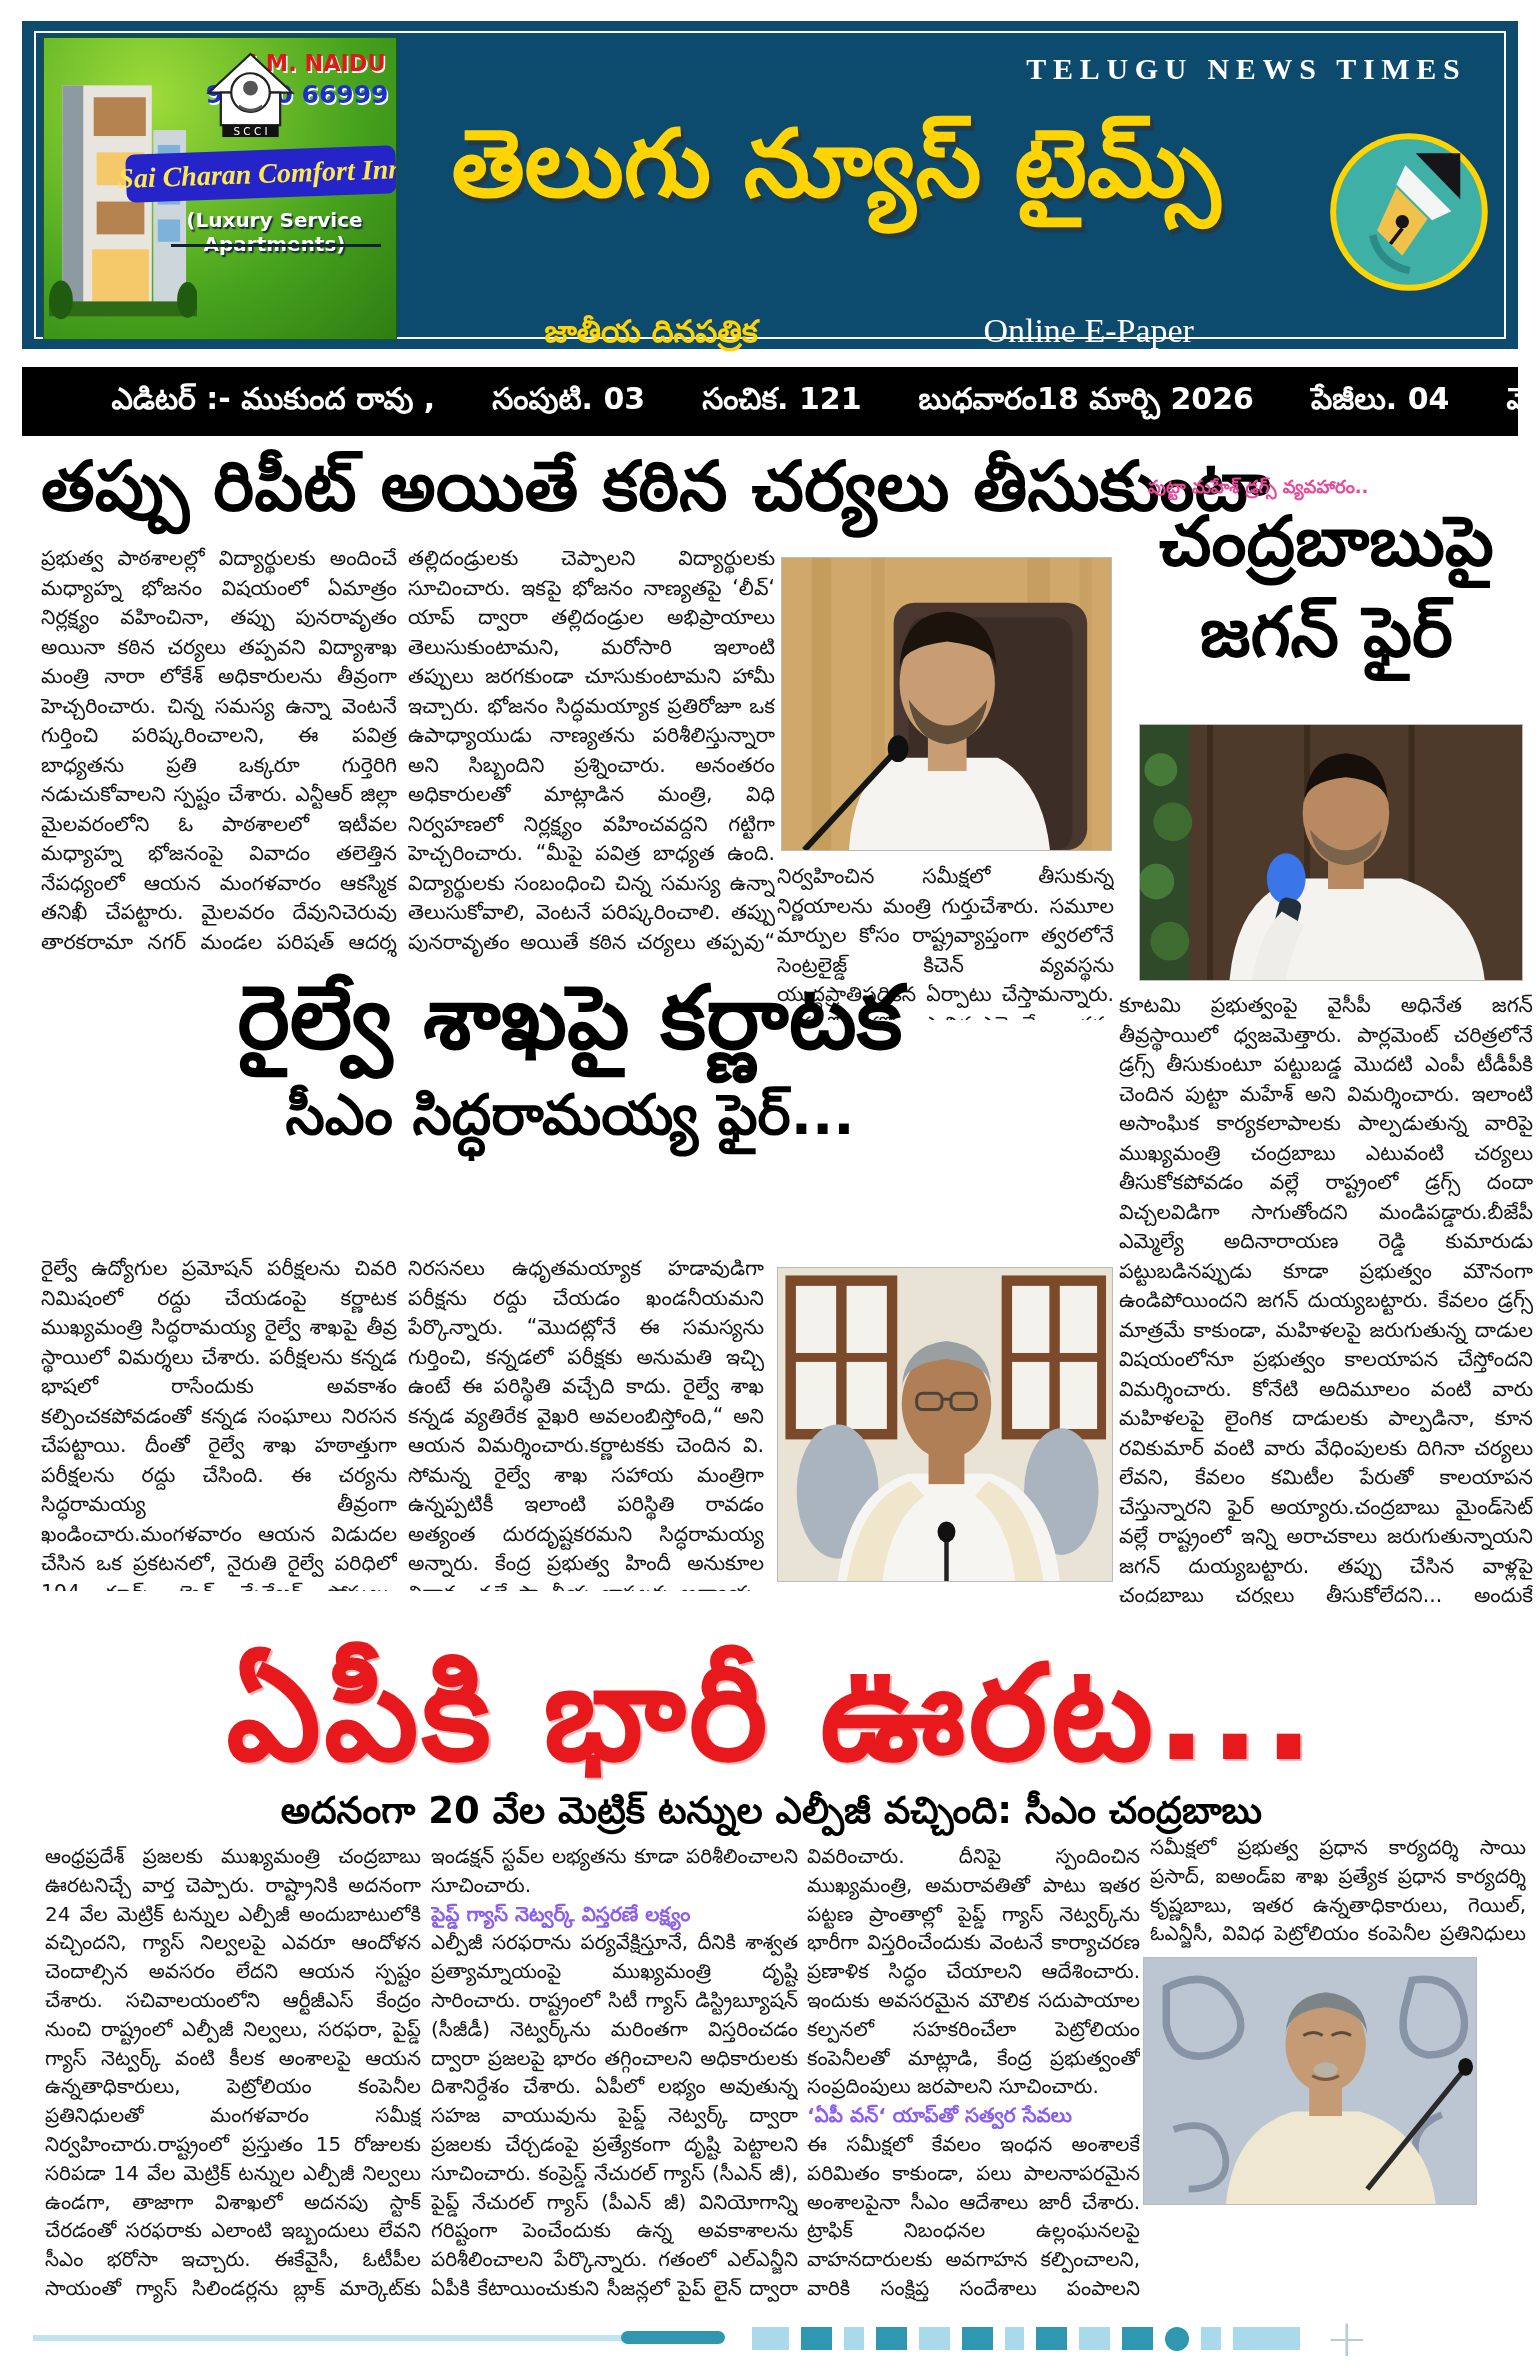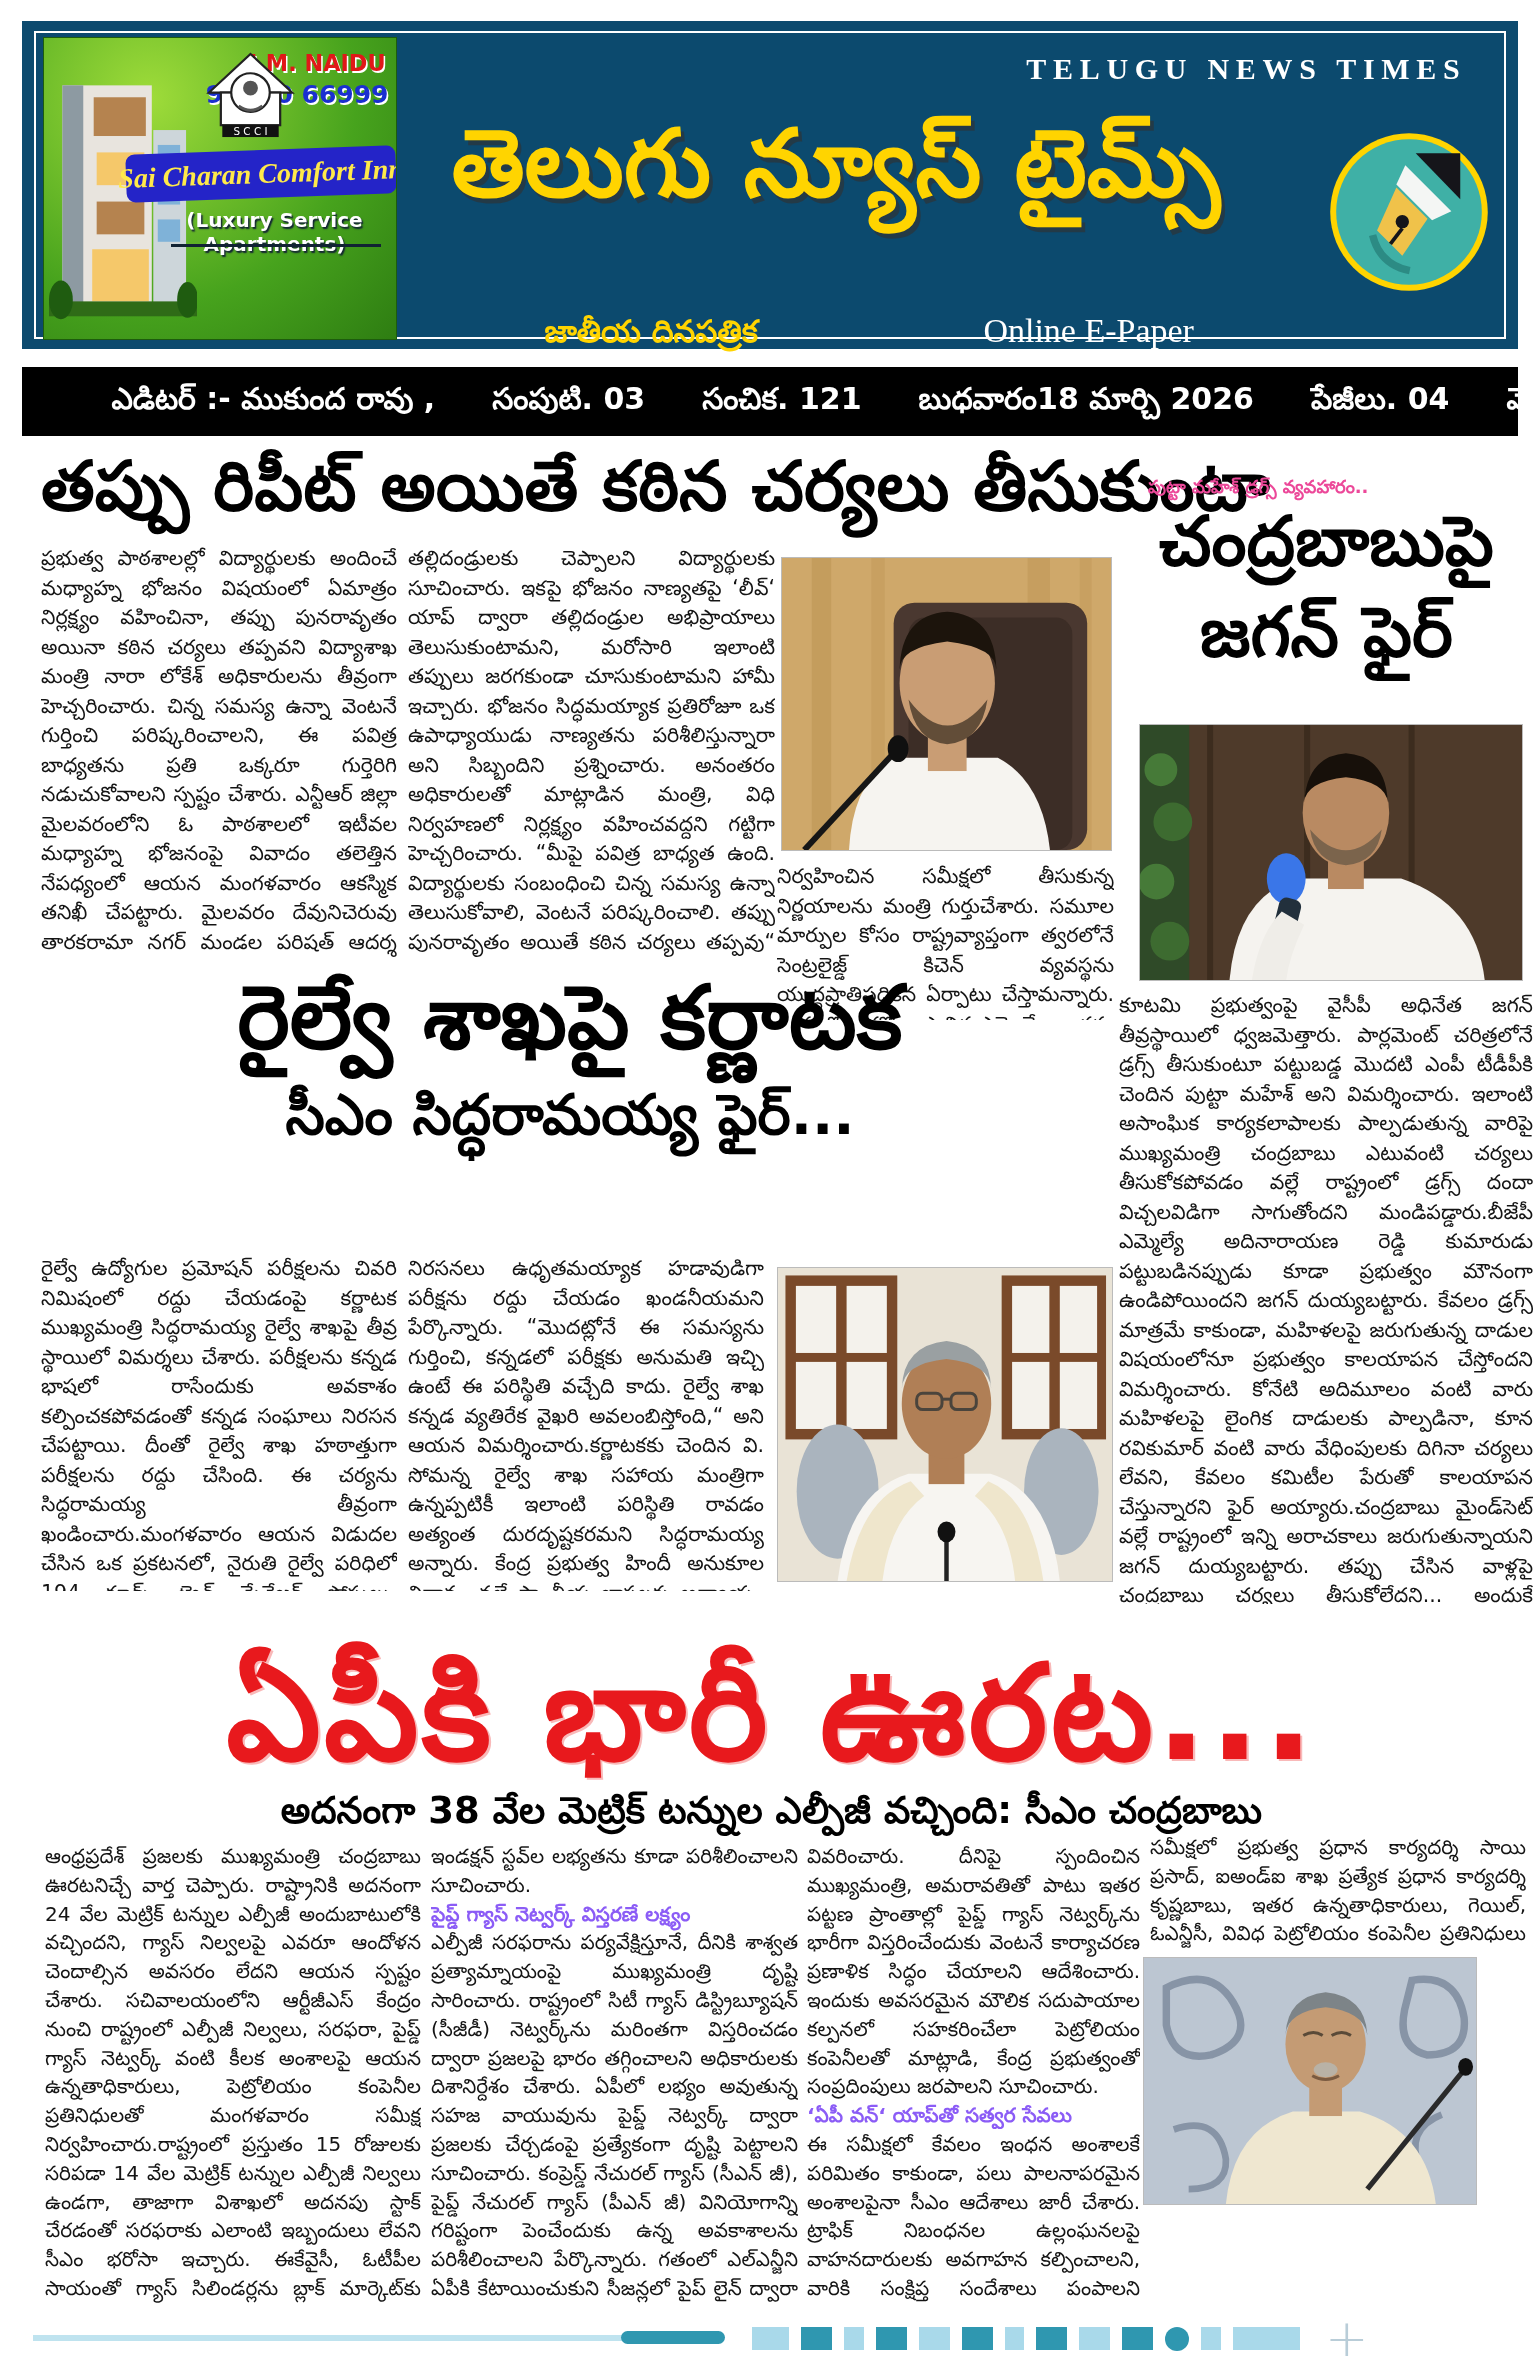--- a/index.html
+++ b/index.html
@@ -217,21 +217,21 @@
       <path d="M166 162 Q168 104 226 98 Q284 104 286 162 Q284 128 226 122 Q168 128 166 162Z" fill="#9aa0a2"></path>
       <rect x="186" y="168" width="34" height="22" rx="8" fill="none" stroke="#4a443c" stroke-width="4"></rect>
       <rect x="232" y="168" width="34" height="22" rx="8" fill="none" stroke="#4a443c" stroke-width="4"></rect>
       <line x1="220" y1="176" x2="232" y2="176" stroke="#4a443c" stroke-width="4"></line>
       <line x1="226" y1="420" x2="226" y2="360" stroke="#222" stroke-width="6"></line>
       <ellipse cx="226" cy="354" rx="12" ry="14" fill="#111"></ellipse>
     </svg>
   </div>
 
   <div class="lpg-head">ఏపీకి భారీ ఊరట...</div>
-  <div class="lpg-sub">అదనంగా 38 వేల మెట్రిక్ టన్నుల ఎల్పీజీ వచ్చింది: సీఎం చంద్రబాబు</div>
+  <div class="lpg-sub">అదనంగా 20 వేల మెట్రిక్ టన్నుల ఎల్పీజీ వచ్చింది: సీఎం చంద్రబాబు</div>
 
   <div class="col" style="left:45px;top:1842px;width:376px;height:461px;font-size:20px;">ఆంధ్రప్రదేశ్ ప్రజలకు ముఖ్యమంత్రి చంద్రబాబు ఊరటనిచ్చే వార్త చెప్పారు. రాష్ట్రానికి అదనంగా 24 వేల మెట్రిక్ టన్నుల ఎల్పీజీ అందుబాటులోకి వచ్చిందని, గ్యాస్ నిల్వలపై ఎవరూ ఆందోళన చెందాల్సిన అవసరం లేదని ఆయన స్పష్టం చేశారు. సచివాలయంలోని ఆర్టీజీఎస్ కేంద్రం నుంచి రాష్ట్రంలో ఎల్పీజీ నిల్వలు, సరఫరా, పైప్డ్ గ్యాస్ నెట్వర్క్ వంటి కీలక అంశాలపై ఆయన ఉన్నతాధికారులు, పెట్రోలియం కంపెనీల ప్రతినిధులతో మంగళవారం సమీక్ష నిర్వహించారు.రాష్ట్రంలో ప్రస్తుతం 15 రోజులకు సరిపడా 14 వేల మెట్రిక్ టన్నుల ఎల్పీజీ నిల్వలు ఉండగా, తాజాగా విశాఖలో అదనపు స్టాక్ చేరడంతో సరఫరాకు ఎలాంటి ఇబ్బందులు లేవని సీఎం భరోసా ఇచ్చారు. ఈకేవైసీ, ఓటీపీల సాయంతో గ్యాస్ సిలిండర్లను బ్లాక్ మార్కెట్‌కు తరలించకుండా కఠిన చర్యలు తీసుకోవాలని ఆదేశించారు. ప్రజలకు ఇబ్బందులు లేకుండా పంపిణీ జరిగేలా చూడాలన్నారు. గ్యాస్ సిలిండర్ల డెలివరీ సమయాన్ని ప్రస్తుతం ఉన్న దానికంటే తగ్గించి, కేవలం 1.5 రోజుల్లో వినియోగదారులకు అందేలా చర్యలు తీసుకోవాలని ముఖ్యమంత్రి స్పష్టం చేశారు. ఆస్పత్రులు, హాస్టళ్లు, దేవాలయాలకు గ్యాస్ కొరత రాకుండా చూడాలని, ప్రత్యామ్నాయంగా</div>
 
   <div class="col" style="left:431px;top:1842px;width:367px;height:461px;font-size:20px;">
     <span>ఇండక్షన్ స్టవ్‌ల లభ్యతను కూడా పరిశీలించాలని సూచించారు.</span><br>
     <span class="red-sub">పైప్డ్ గ్యాస్ నెట్వర్క్ విస్తరణే లక్ష్యం</span><br>
     <span>ఎల్పీజీ సరఫరాను పర్యవేక్షిస్తూనే, దీనికి శాశ్వత ప్రత్యామ్నాయంపై ముఖ్యమంత్రి దృష్టి సారించారు. రాష్ట్రంలో సిటీ గ్యాస్ డిస్ట్రిబ్యూషన్ (సీజీడీ) నెట్వర్క్‌ను మరింతగా విస్తరించడం ద్వారా ప్రజలపై భారం తగ్గించాలని అధికారులకు దిశానిర్దేశం చేశారు. ఏపీలో లభ్యం అవుతున్న సహజ వాయువును పైప్డ్ నెట్వర్క్ ద్వారా ప్రజలకు చేర్చడంపై ప్రత్యేకంగా దృష్టి పెట్టాలని సూచించారు. కంప్రెస్డ్ నేచురల్ గ్యాస్ (సీఎన్ జీ), పైప్డ్ నేచురల్ గ్యాస్ (పీఎన్ జీ) వినియోగాన్ని గరిష్టంగా పెంచేందుకు ఉన్న అవకాశాలను పరిశీలించాలని పేర్కొన్నారు. గతంలో ఎల్ఎన్జీని ఏపీకి కేటాయించుకుని సీజన్లలో పైప్ లైన్ ద్వారా కొండపల్లి వరకు తీసుకురాగలిగామని గుర్తు చేశారు. తక్కువ వ్యయంతో కూడిన ఇంధనాన్ని వినియోగదారులకు అందించడమే లక్ష్యమని స్పష్టం చేశారు. ప్రస్తుతం రాష్ట్రంలో ఏజీ అండ్ పీ, భాగ్యనగర్ గ్యాస్ లిమిటెడ్, జీజీపీఎల్, ఐఓసీఎల్, మేఘా గ్యాస్ వంటి సంస్థలు 198 సీఎన్‌జీ స్టేషన్ల ద్వారా గ్యాస్ సరఫరా చేస్తున్నాయని, 1.68 లక్షల గృహాలకు కనెక్షన్లు ఇచ్చే మౌలిక సదుపాయాలు ఉన్నాయని అధికారులు సీఎంకు</span>
   </div>
 
   <div class="col" style="left:807px;top:1842px;width:333px;height:461px;font-size:20px;">

